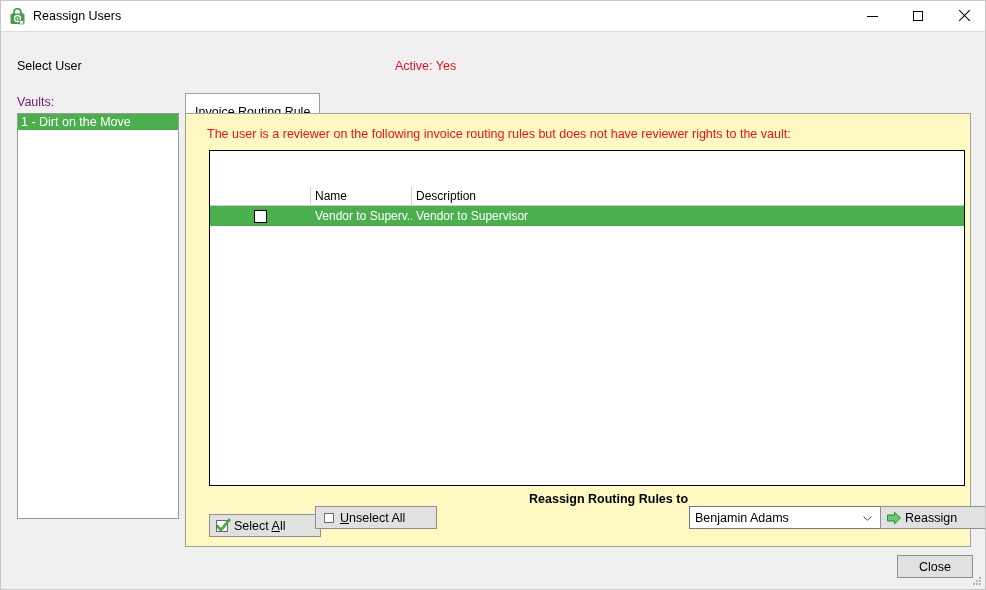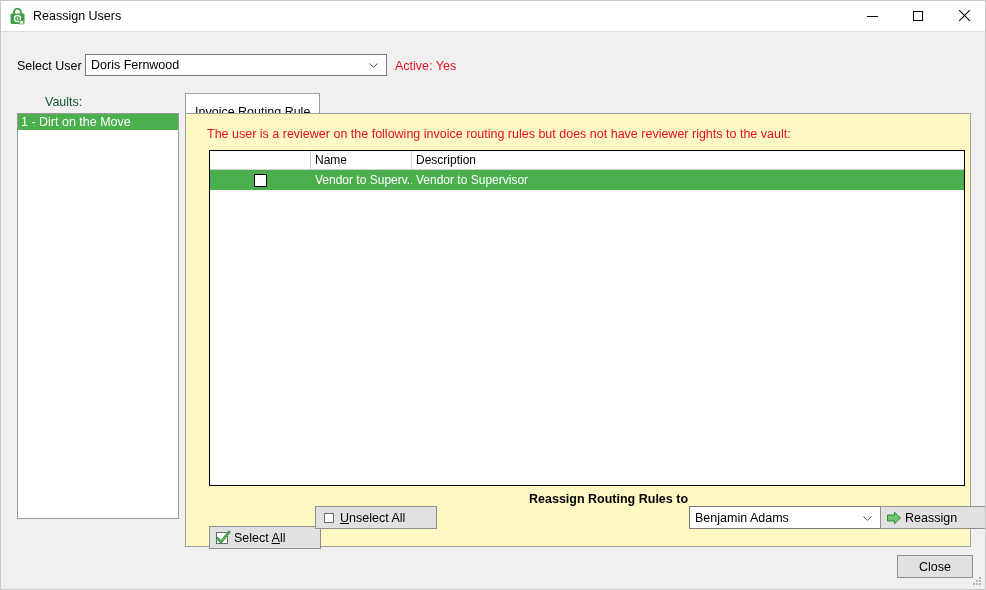--- a/index.html
+++ b/index.html
@@ -113,22 +113,21 @@
     font-size: 12.5px;
     color: #e81123;
     white-space: nowrap;
   }
 
   
   .lbl-vaults {
     position: absolute;
     left: 16px; top: 94px;
     font-size: 12.5px;
-    color: #14532d;
-    margin-left: 28px;
+    color: #701a75;
   }
   .vault-list {
     position: absolute;
     left: 16px; top: 112px;
     width: 162px; height: 406px;
     background: #ffffff;
     border: 1px solid #9a9a9a;
     box-sizing: border-box;
     overflow: hidden;
   }
@@ -191,20 +190,21 @@
     border: 1px solid #000000;
     box-sizing: border-box;
     overflow: hidden;
   }
   .grid-head {
     display: flex;
     height: 19px;
     background: #ffffff;
     border-bottom: 1px solid #d0d0d0;
     box-sizing: border-box;
+    margin-top: 36px;
   }
   .gh {
     height: 19px;
     line-height: 18px;
     font-size: 12px;
     color: #000;
     box-sizing: border-box;
     border-right: 1px solid #d0d0d0;
     padding-left: 4px;
     overflow: hidden;
@@ -260,21 +260,21 @@
     white-space: nowrap;
   }
   .btn .btn-ico {
     width: 16px; height: 16px;
     margin-left: 5px;
     margin-right: 3px;
     flex: none;
   }
   .btn .btn-lbl { padding-right: 6px; }
 
-  #btn-select-all   { left: 23px;  top: 412px; width: 112px;  height: 23px; }
+  #btn-select-all   { left: 23px;  top: 400px; width: 112px;  height: 23px; }
   #btn-unselect-all { left: 129px; top: 392px; width: 122px;  height: 23px; }
 
   .lbl-reassign-to {
     position: absolute;
     left: 343px; top: 378px;
     font-size: 12.5px;
     font-weight: bold;
     color: #000;
     white-space: nowrap;
   }
@@ -322,28 +322,20 @@
     <div class="win-btn max">
       <div class="glyph-max"></div>
     </div>
     <div class="win-btn close">
       <div class="glyph-close"></div>
     </div>
   </div>
 
   <div class="lbl-select-user">Select User</div>
 
-  <div class="combo" id="user-combo">
-    <div class="combo-text">Doris Fernwood</div>
-    <div class="chev">
-      <svg width="9" height="5" viewBox="0 0 9 5">
-          <path d="M0.5 0.5 L4.5 4.2 L8.5 0.5" fill="none" stroke="#4a4a4a" stroke-width="1"></path>
-        </svg>
-    </div>
-  </div>
 
   <div class="active-text">Active: Yes</div>
 
   <div class="lbl-vaults">Vaults:</div>
   <div class="vault-list">
     <div class="vault-item selected">1 - Dirt on the Move</div>
   </div>
 
   <div class="tab-strip">
     <div class="tab">Invoice Routing Rule</div>

